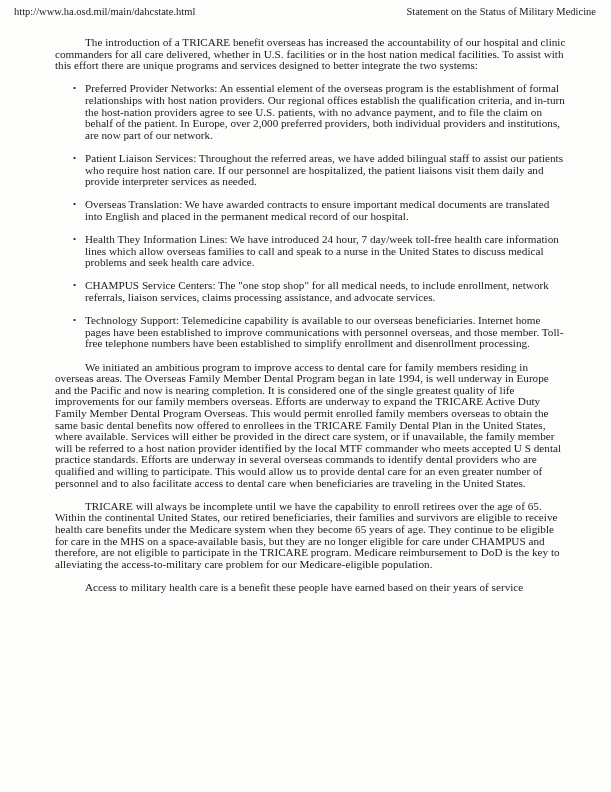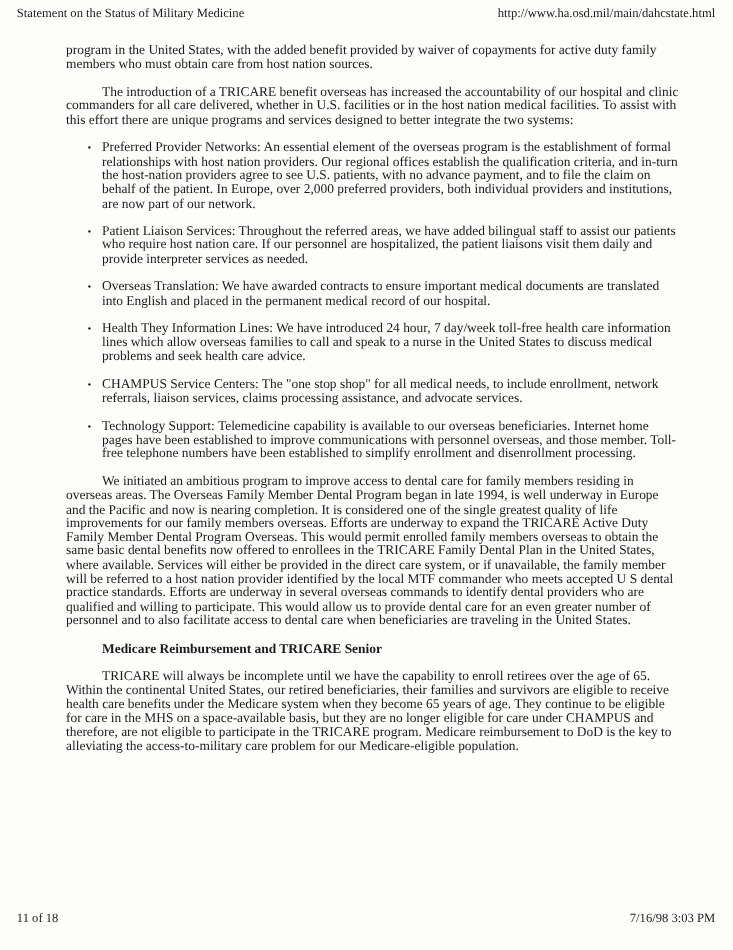--- a/index.html
+++ b/index.html
@@ -64,27 +64,26 @@
     line-height: 12px;
   }
   b { font-weight: normal; }
 </style>
 </head>
 <body>
 
 <div class="page">
 
   <div class="page-header">
+    <span>http://www.ha.osd.mil/main/dahcstate.html</span>
     <span>Statement on the Status of Military Medicine</span>
-    <span>http://www.ha.osd.mil/main/dahcstate.html</span>
   </div>
 
   <div class="doc-body">
 
-    <p>program in the United States, with the added benefit provided by waiver of copayments for active duty family members who must obtain care from host nation sources.</p>
 
     <p class="indented">The introduction of a TRICARE benefit overseas has increased the accountability of our hospital and clinic commanders for all care delivered, whether in U.S. facilities or in the host nation medical facilities. To assist with this effort there are unique programs and services designed to better integrate the two systems:</p>
 
     <div class="bullet-list">
 
       <div class="bullet-item">
         <span class="bullet-marker">•</span>
         <span class="bullet-text"><b>Preferred Provider Networks</b><span>: An essential element of the overseas program is the establishment of formal relationships with host nation providers. Our regional offices establish the qualification criteria, and in-turn the host-nation providers agree to see U.S. patients, with no advance payment, and to file the claim on behalf of the patient. In Europe, over 2,000 preferred providers, both individual providers and institutions, are now part of our network.</span></span>
       </div>
 
@@ -110,25 +109,21 @@
 
       <div class="bullet-item">
         <span class="bullet-marker">•</span>
         <span class="bullet-text"><b>Technology Support:</b><span> Telemedicine capability is available to our overseas beneficiaries. Internet home pages have been established to improve communications with personnel overseas, and those member. Toll-free telephone numbers have been established to simplify enrollment and disenrollment processing.</span></span>
       </div>
 
     </div>
 
     <p class="indented">We initiated an ambitious program to improve access to dental care for family members residing in overseas areas. The Overseas Family Member Dental Program began in late 1994, is well underway in Europe and the Pacific and now is nearing completion. It is considered one of the single greatest quality of life improvements for our family members overseas. Efforts are underway to expand the TRICARE Active Duty Family Member Dental Program Overseas. This would permit enrolled family members overseas to obtain the same basic dental benefits now offered to enrollees in the TRICARE Family Dental Plan in the United States, where available. Services will either be provided in the direct care system, or if unavailable, the family member will be referred to a host nation provider identified by the local MTF commander who meets accepted U S dental practice standards. Efforts are underway in several overseas commands to identify dental providers who are qualified and willing to participate. This would allow us to provide dental care for an even greater number of personnel and to also facilitate access to dental care when beneficiaries are traveling in the United States.</p>
 
-    <h3 class="section-heading">Medicare Reimbursement and TRICARE Senior</h3>
 
     <p class="indented">TRICARE will always be incomplete until we have the capability to enroll retirees over the age of 65. Within the continental United States, our retired beneficiaries, their families and survivors are eligible to receive health care benefits under the Medicare system when they become 65 years of age. They continue to be eligible for care in the MHS on a space-available basis, but they are no longer eligible for care under CHAMPUS and therefore, are not eligible to participate in the TRICARE program. Medicare reimbursement to DoD is the key to alleviating the access-to-military care problem for our Medicare-eligible population.</p>
 
+    <p class="indented">Access to military health care is a benefit these people have earned based on their years of service</p>
 
   </div>
 
-  <div class="page-footer">
-    <span>11 of 18</span>
-    <span>7/16/98 3:03 PM</span>
-  </div>
 
 </div>
 
 </body></html>

